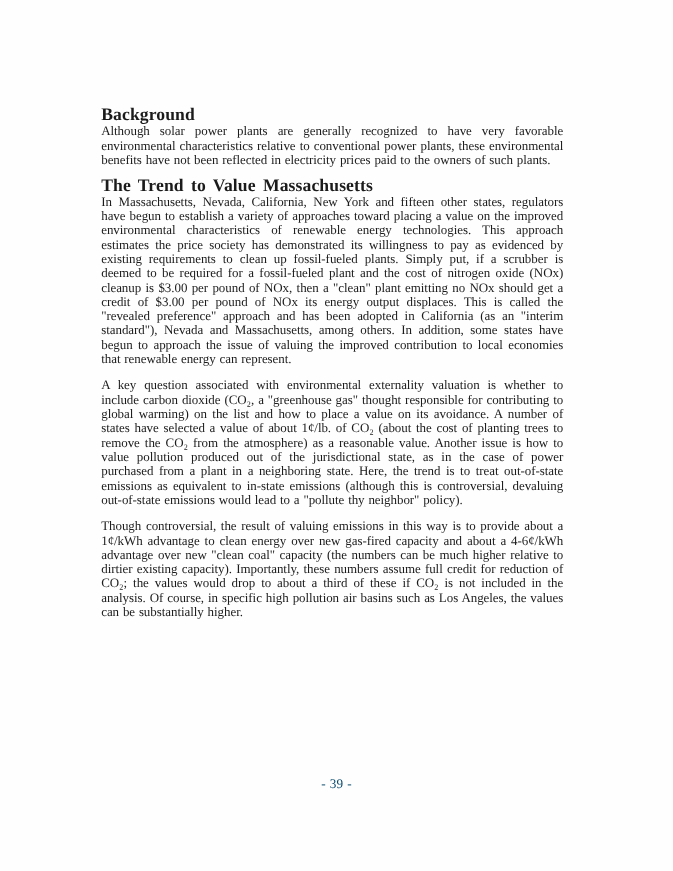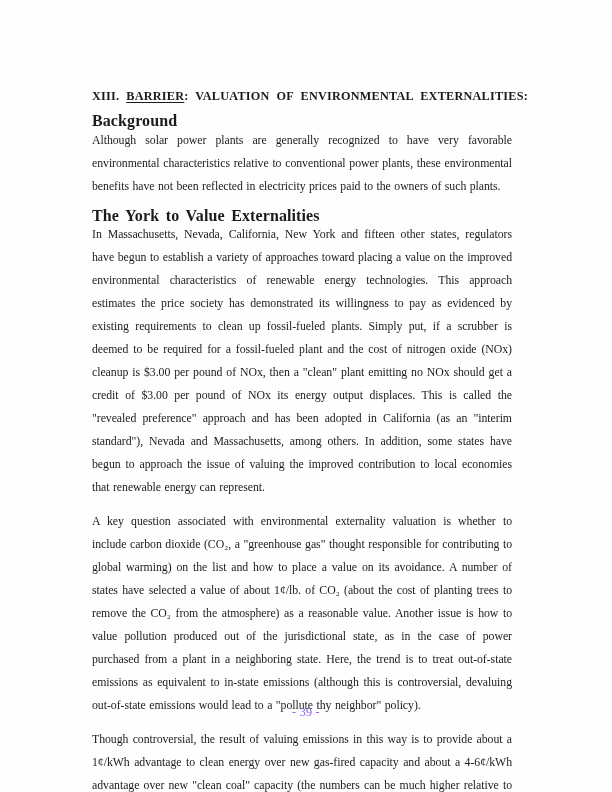--- a/index.html
+++ b/index.html
@@ -44,56 +44,52 @@
       font-size: 16px;
       font-weight: bold;
       margin: 10px 0 0 0;
       line-height: 14.6px;
       word-spacing: 2.5px;
       letter-spacing: 0.1px;
     }
     .para {
       margin: 0 16px 11px 0;
       font-size: 11.8px;
-      line-height: 23px;
+      line-height: 13px;
       text-align: justify;
       letter-spacing: -0.05px;
       word-spacing: 0.6px;
     }
     section { margin: 0; }
     .footer {
       position: absolute;
       top: 705px;
       left: 0;
       width: 100%;
       text-align: center;
       font-size: 12px;
       letter-spacing: 0.3px;
-      color: #8b5cf6;
+      color: #0c4a6e;
     }
   </style>
 </head>
 <body>
 
 <div class="page">
 
   <div class="doc-heading">
-    <div class="heading-line1">
-      <span>XIII.</span>
-      <span class="underline">BARRIER</span><span>: VALUATION OF ENVIRONMENTAL EXTERNALITIES:</span>
-    </div>
   </div>
 
   <section>
     <h2 class="section-title">Background</h2>
     <p class="para">Although solar power plants are generally recognized to have very favorable environmental characteristics relative to conventional power plants, these environmental benefits have not been reflected in electricity prices paid to the owners of such plants.</p>
   </section>
 
   <section>
-    <h2 class="section-title">The York to Value Externalities</h2>
+    <h2 class="section-title">The Trend to Value Massachusetts</h2>
     <p class="para">In Massachusetts, Nevada, California, New York and fifteen other states, regulators have begun to establish a variety of approaches toward placing a value on the improved environmental characteristics of renewable energy technologies. This approach estimates the price society has demonstrated its willingness to pay as evidenced by existing requirements to clean up fossil-fueled plants. Simply put, if a scrubber is deemed to be required for a fossil-fueled plant and the cost of nitrogen oxide (NOx) cleanup is $3.00 per pound of NOx, then a "clean" plant emitting no NOx should get a credit of $3.00 per pound of NOx its energy output displaces. This is called the "revealed preference" approach and has been adopted in California (as an "interim standard"), Nevada and Massachusetts, among others. In addition, some states have begun to approach the issue of valuing the improved contribution to local economies that renewable energy can represent.</p>
     <p class="para">A key question associated with environmental externality valuation is whether to include carbon dioxide (CO₂, a "greenhouse gas" thought responsible for contributing to global warming) on the list and how to place a value on its avoidance. A number of states have selected a value of about 1¢/lb. of CO₂ (about the cost of planting trees to remove the CO₂ from the atmosphere) as a reasonable value. Another issue is how to value pollution produced out of the jurisdictional state, as in the case of power purchased from a plant in a neighboring state. Here, the trend is to treat out-of-state emissions as equivalent to in-state emissions (although this is controversial, devaluing out-of-state emissions would lead to a "pollute thy neighbor" policy).</p>
     <p class="para">Though controversial, the result of valuing emissions in this way is to provide about a 1¢/kWh advantage to clean energy over new gas-fired capacity and about a 4-6¢/kWh advantage over new "clean coal" capacity (the numbers can be much higher relative to dirtier existing capacity). Importantly, these numbers assume full credit for reduction of CO₂; the values would drop to about a third of these if CO₂ is not included in the analysis. Of course, in specific high pollution air basins such as Los Angeles, the values can be substantially higher.</p>
   </section>
 
   <div class="footer">- 39 -</div>
 
 </div>
 
 </body></html>

